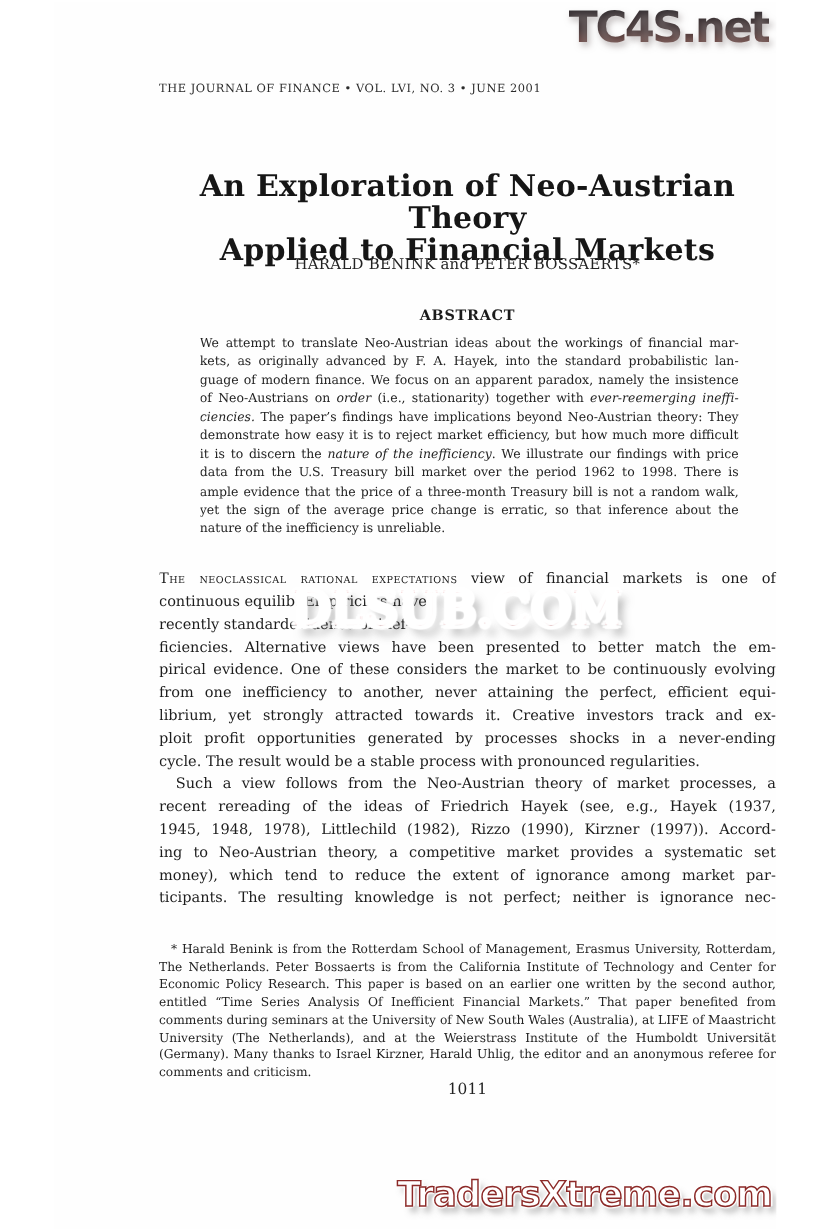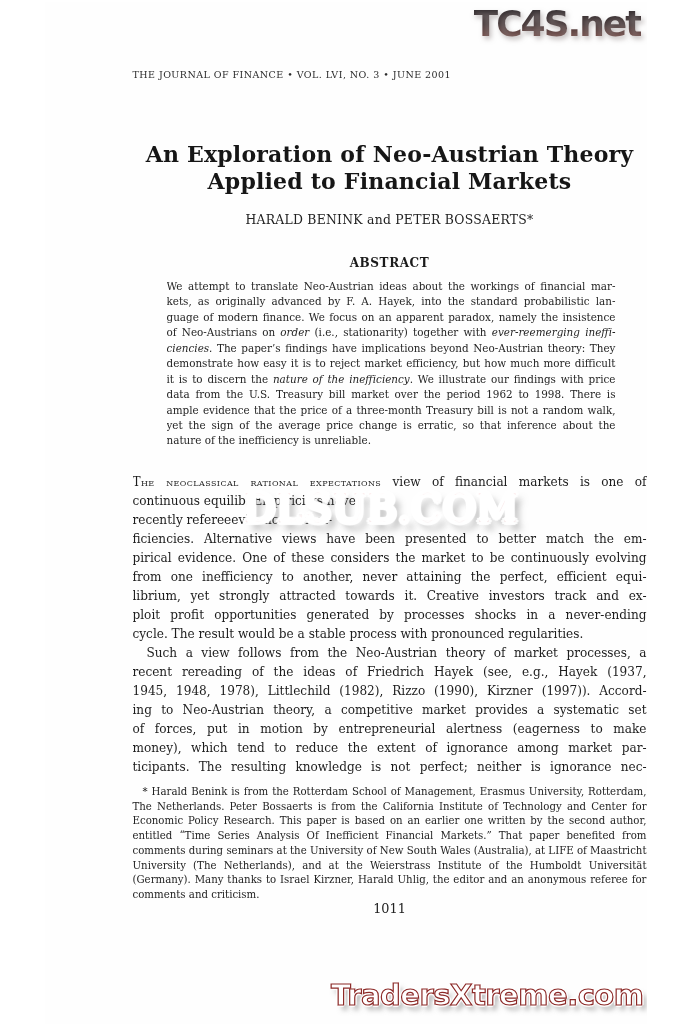--- a/index.html
+++ b/index.html
@@ -7,21 +7,21 @@
     position:relative; width:602px; height:1024px; margin:2px auto;
     background:#fefefe; overflow:hidden;
     font-family:"DejaVu Serif", serif; color:#1e1e1e;
   }
   .masthead {
     position:absolute; left:88px; top:67px;
     font-size:9.5px; letter-spacing:0.45px; color:#2b2b2b; white-space:nowrap;
   }
   .title-block {
     position:absolute; left:88px; width:514px; top:139px; text-align:center;
-    font-size:22px; font-weight:bold; line-height:27px; color:#161616;
+    font-size:25px; font-weight:bold; line-height:27px; color:#161616;
     letter-spacing:0.2px;
   }
   .authors {
     position:absolute; left:88px; width:514px; top:210px; text-align:center;
     font-size:12.4px; letter-spacing:0.25px; color:#222;
   }
   .abs-head {
     position:absolute; left:88px; width:514px; top:254px; text-align:center;
     font-size:12px; font-weight:bold; letter-spacing:0.6px; color:#1b1b1b;
   }
@@ -118,34 +118,33 @@
     <div class="line last">nature of the inefficiency is unreliable.</div>
   </div>
 
   <div class="bodytext">
     <div class="line"><span class="sc">The neoclassical rational expectations</span><span> view of financial markets is one of</span></div>
     <div class="line split">
       <span>continuous equilib</span>
       <span>. Empiricists have</span>
     </div>
     <div class="line split">
-      <span>recently referee</span>
+      <span>recently standard</span>
       <span>evidence of inef-</span>
     </div>
     <div class="line">ficiencies. Alternative views have been presented to better match the em-</div>
     <div class="line">pirical evidence. One of these considers the market to be continuously evolving</div>
     <div class="line">from one inefficiency to another, never attaining the perfect, efficient equi-</div>
     <div class="line">librium, yet strongly attracted towards it. Creative investors track and ex-</div>
     <div class="line">ploit profit opportunities generated by processes shocks in a never-ending</div>
     <div class="line last">cycle. The result would be a stable process with pronounced regularities.</div>
     <div class="line ind">Such a view follows from the Neo-Austrian theory of market processes, a</div>
     <div class="line">recent rereading of the ideas of Friedrich Hayek (see, e.g., Hayek (1937,</div>
     <div class="line">1945, 1948, 1978), Littlechild (1982), Rizzo (1990), Kirzner (1997)). Accord-</div>
     <div class="line">ing to Neo-Austrian theory, a competitive market provides a systematic set</div>
-    <div class="line">of forces, put in motion by entrepreneurial alertness (eagerness to make</div>
     <div class="line">money), which tend to reduce the extent of ignorance among market par-</div>
     <div class="line">ticipants. The resulting knowledge is not perfect; neither is ignorance nec-</div>
   </div>
 
   <div class="wm-mid">DLSUB.COM</div>
 
   <div class="footnote">* Harald Benink is from the Rotterdam School of Management, Erasmus University, Rotterdam, The Netherlands. Peter Bossaerts is from the California Institute of Technology and Center for Economic Policy Research. This paper is based on an earlier one written by the second author, entitled “Time Series Analysis Of Inefficient Financial Markets.” That paper benefited from comments during seminars at the University of New South Wales (Australia), at LIFE of Maastricht University (The Netherlands), and at the Weierstrass Institute of the Humboldt Universität (Germany). Many thanks to Israel Kirzner, Harald Uhlig, the editor and an anonymous referee for comments and criticism.</div>
 
   <div class="pagenum">1011</div>
 

